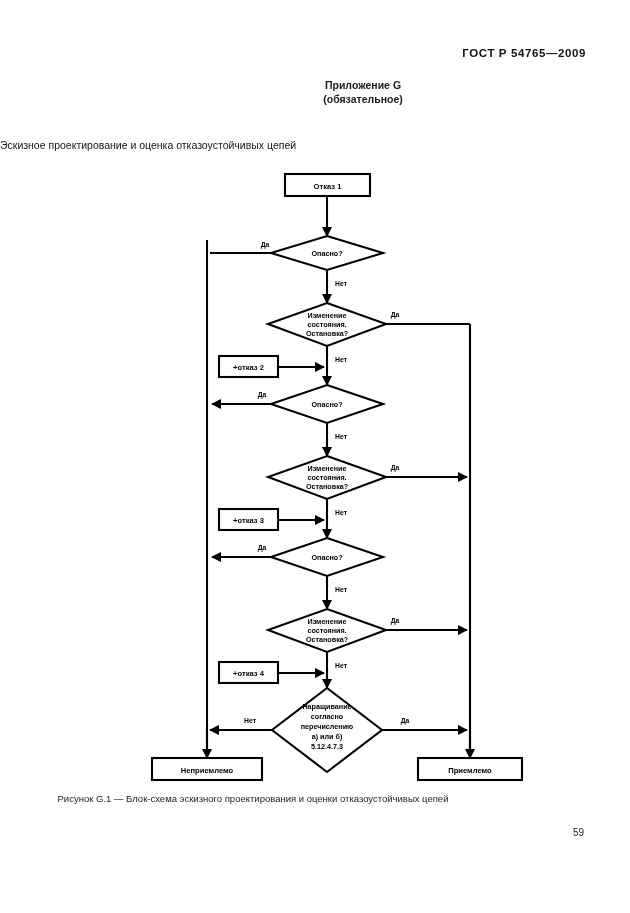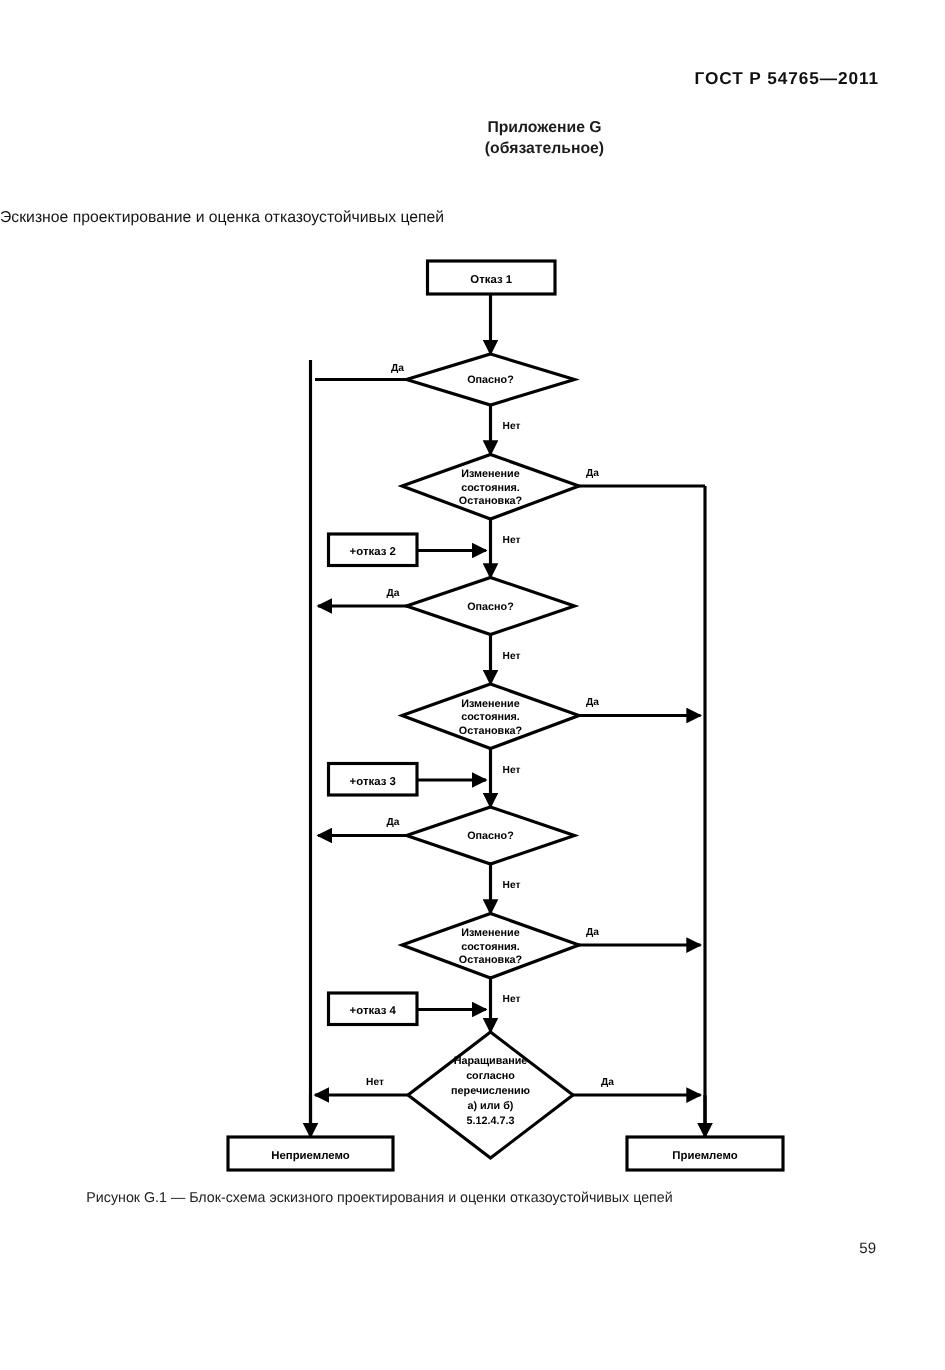--- a/index.html
+++ b/index.html
@@ -104,21 +104,21 @@
     stroke: #000000;
     stroke-width: 2.1;
     fill: none;
   }
 </style>
 </head>
 <body>
 
 <div class="page">
 
-  <div class="std-header">ГОСТ Р 54765—2011</div>
+  <div class="std-header">ГОСТ Р 54765—2009</div>
 
   <div class="annex-block">
     <div class="annex-line">Приложение G</div>
     <div class="annex-line">(обязательное)</div>
   </div>
 
   <div class="fig-title">Эскизное проектирование и оценка отказоустойчивых цепей</div>
 
   <svg class="flow" width="630" height="625" viewBox="0 0 630 625">
 

